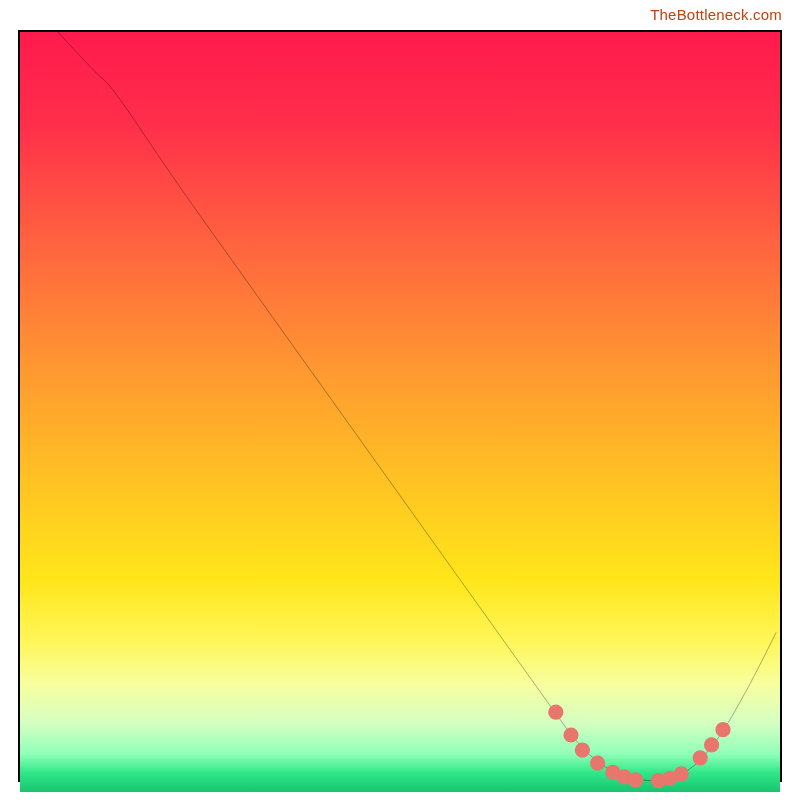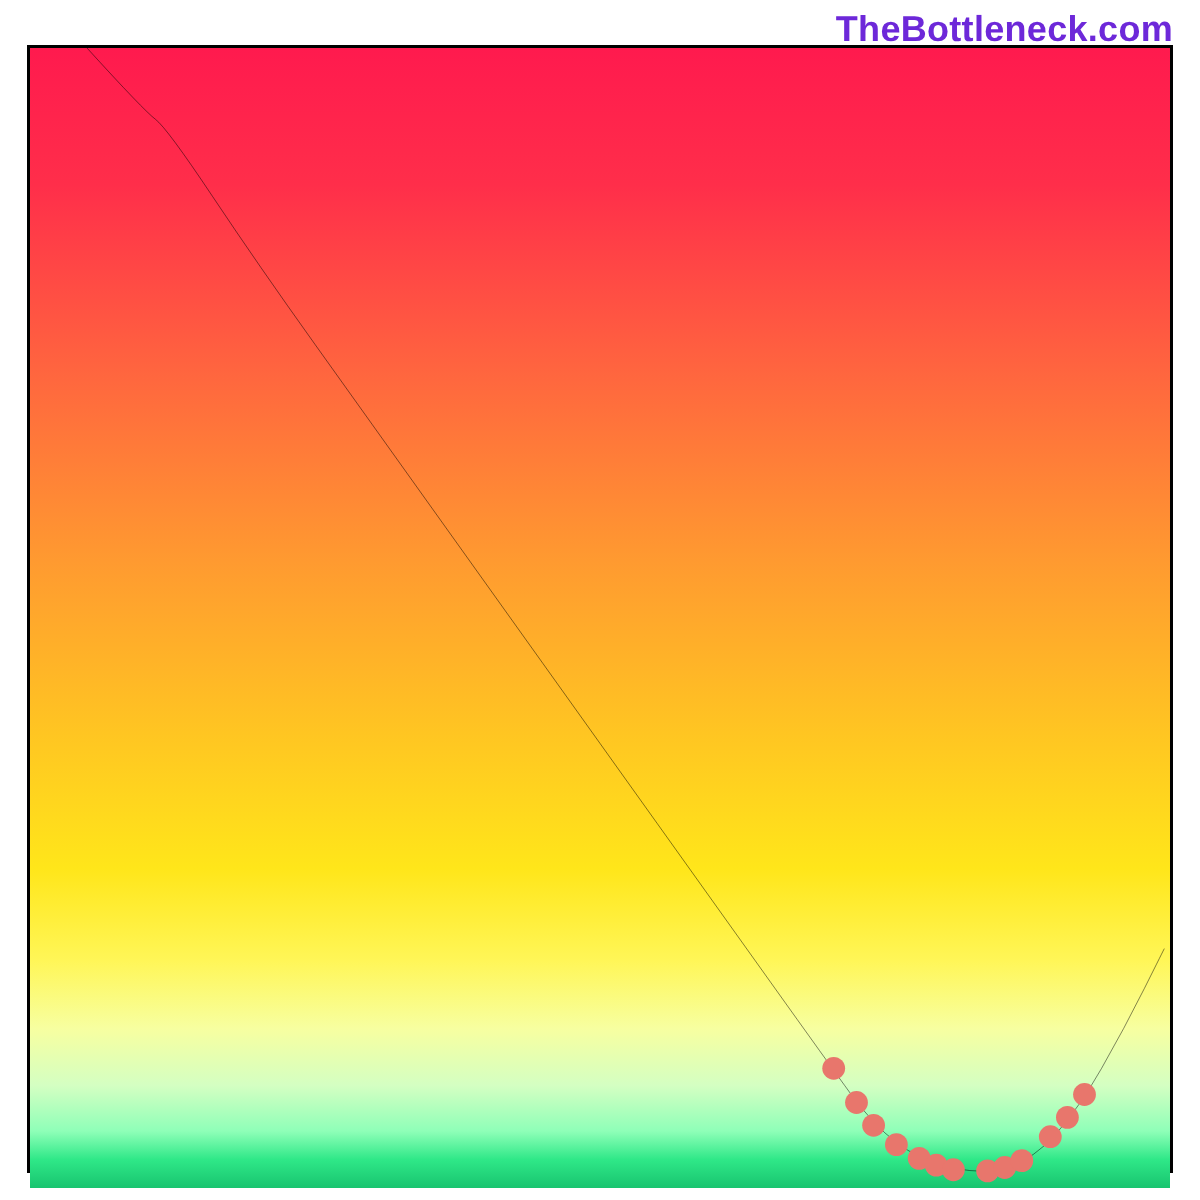--- a/index.html
+++ b/index.html
@@ -8,23 +8,23 @@
     height: 800px;
     overflow: hidden;
     position: relative;
     font-family: Arial, Helvetica, sans-serif;
     background: #fff;
   }
   .watermark {
     position: absolute;
     top: 6px;
     right: 18px;
-    font-size: 24px;
-    color: #6d28d9;
-    font-weight: 700;
+    font-size: 15px;
+    color: #c2410c;
+    font-weight: 400;
     z-index: 5;
     letter-spacing: 0.2px;
   }
   .plot-outer {
     position: absolute;
     left: 18px;
     top: 30px;
     width: 764px;
     height: 752px;
     border: 2px solid #000;

